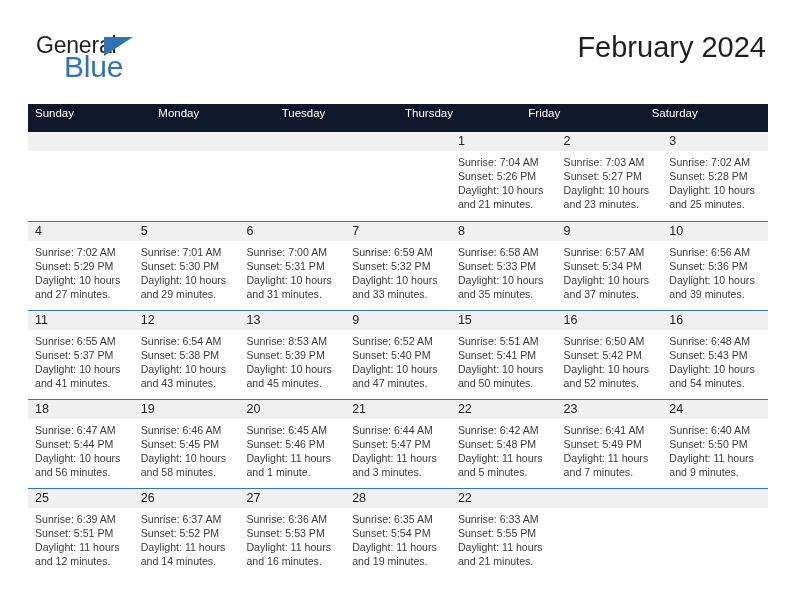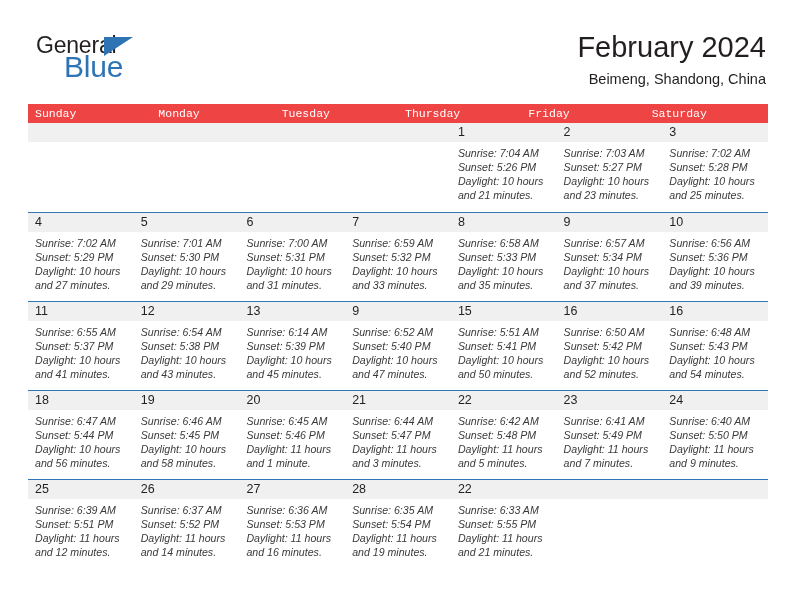--- a/index.html
+++ b/index.html
@@ -63,21 +63,20 @@
     font-size: 30px;
     color: #2e74b5;
     line-height: 26px;
     letter-spacing: -0.2px;
   }
 
   .title-block {
     position: absolute;
     right: 0;
     top: 0;
-    text-align: right;
   }
   .cal-title {
     font-size: 29px;
     color: #231f20;
     line-height: 34px;
     white-space: nowrap;
   }
   .cal-subtitle {
     font-size: 14.5px;
     color: #231f20;
@@ -88,23 +87,22 @@
 
   
   .calendar {
     position: absolute;
     left: 28px;
     top: 104px;
     width: 740px;
   }
   .dow-row {
     display: flex;
-    background: #ef4444;
-    height: 19px;
-    font-family: Liberation Mono, monospace;
+    background: #0f172a;
+    height: 28px;
   }
   .dow {
     flex: 1 1 0;
     color: #ffffff;
     font-size: 11.5px;
     line-height: 19px;
     padding-left: 7px;
     box-sizing: border-box;
     white-space: nowrap;
     overflow: hidden;
@@ -130,21 +128,20 @@
     background: #f0f0f0;
   }
   .daynum {
     font-size: 12.5px;
     line-height: 19px;
     color: #231f20;
     padding-left: 7px;
   }
   .cell-lines {
     padding: 4px 6px 0 7px;
-    font-style: italic;
   }
   .cell-line {
     font-size: 10.6px;
     line-height: 14.1px;
     color: #3a3a3a;
     white-space: nowrap;
   }
 </style>
 </head>
 <body>
@@ -154,21 +151,20 @@
   <div class="header">
 
     <div class="brand">
       <span class="brand-general">General</span>
       <span class="brand-tri"></span>
       <span class="brand-blue">Blue</span>
     </div>
 
     <div class="title-block">
       <div class="cal-title">February 2024</div>
-      <div class="cal-subtitle">Beimeng, Shandong, China</div>
     </div>
 
   </div>
 
   <div class="calendar">
     <div class="dow-row" id="dow-row">
         <div class="dow">Sunday</div>
         <div class="dow">Monday</div>
         <div class="dow">Tuesday</div>
         <div class="dow">Thursday</div>
@@ -335,21 +331,21 @@
               <div class="cell-line">Sunset: 5:38 PM</div>
               <div class="cell-line">Daylight: 10 hours</div>
               <div class="cell-line">and 43 minutes.</div>
             </div>
           </div>
           <div class="cell">
             <div class="daynum-band">
               <div class="daynum">13</div>
             </div>
             <div class="cell-lines">
-              <div class="cell-line">Sunrise: 6:14 AM</div>
+              <div class="cell-line">Sunrise: 8:53 AM</div>
               <div class="cell-line">Sunset: 5:39 PM</div>
               <div class="cell-line">Daylight: 10 hours</div>
               <div class="cell-line">and 45 minutes.</div>
             </div>
           </div>
           <div class="cell">
             <div class="daynum-band">
               <div class="daynum">9</div>
             </div>
             <div class="cell-lines">

